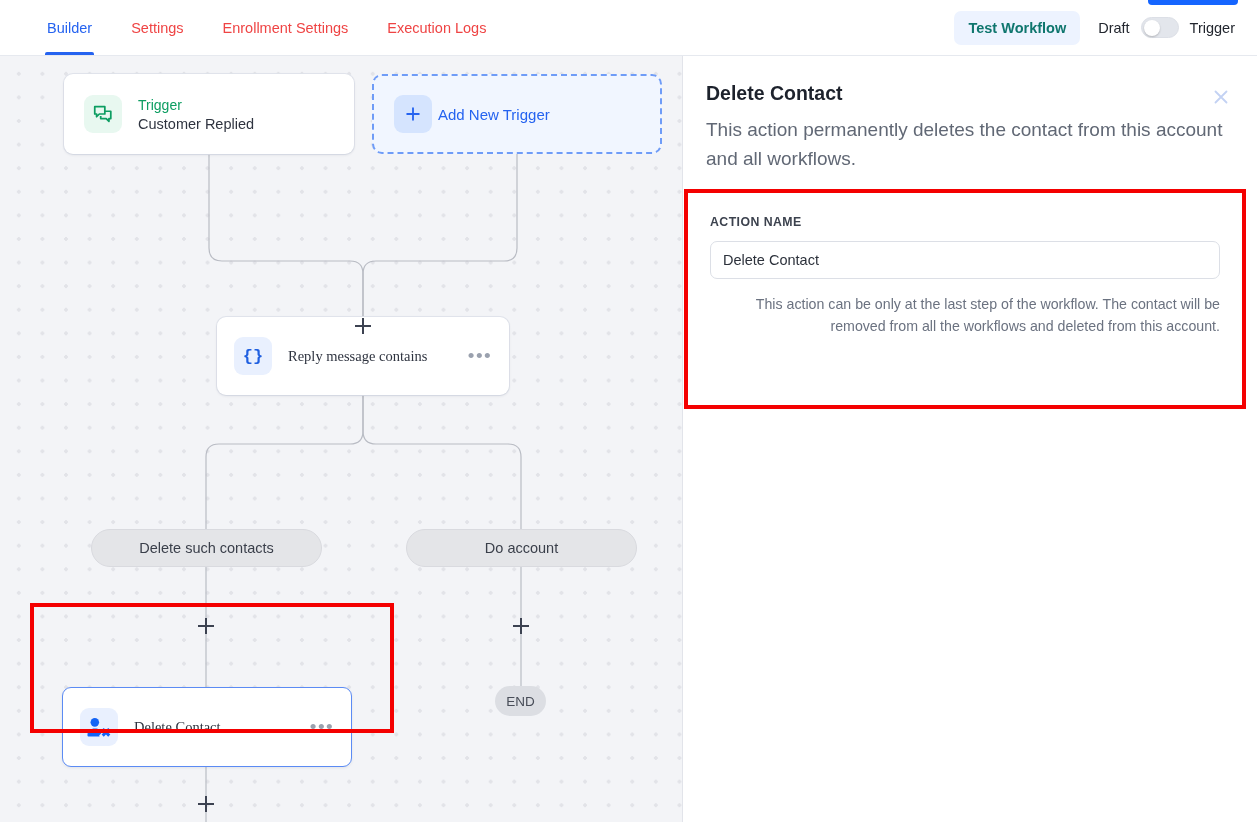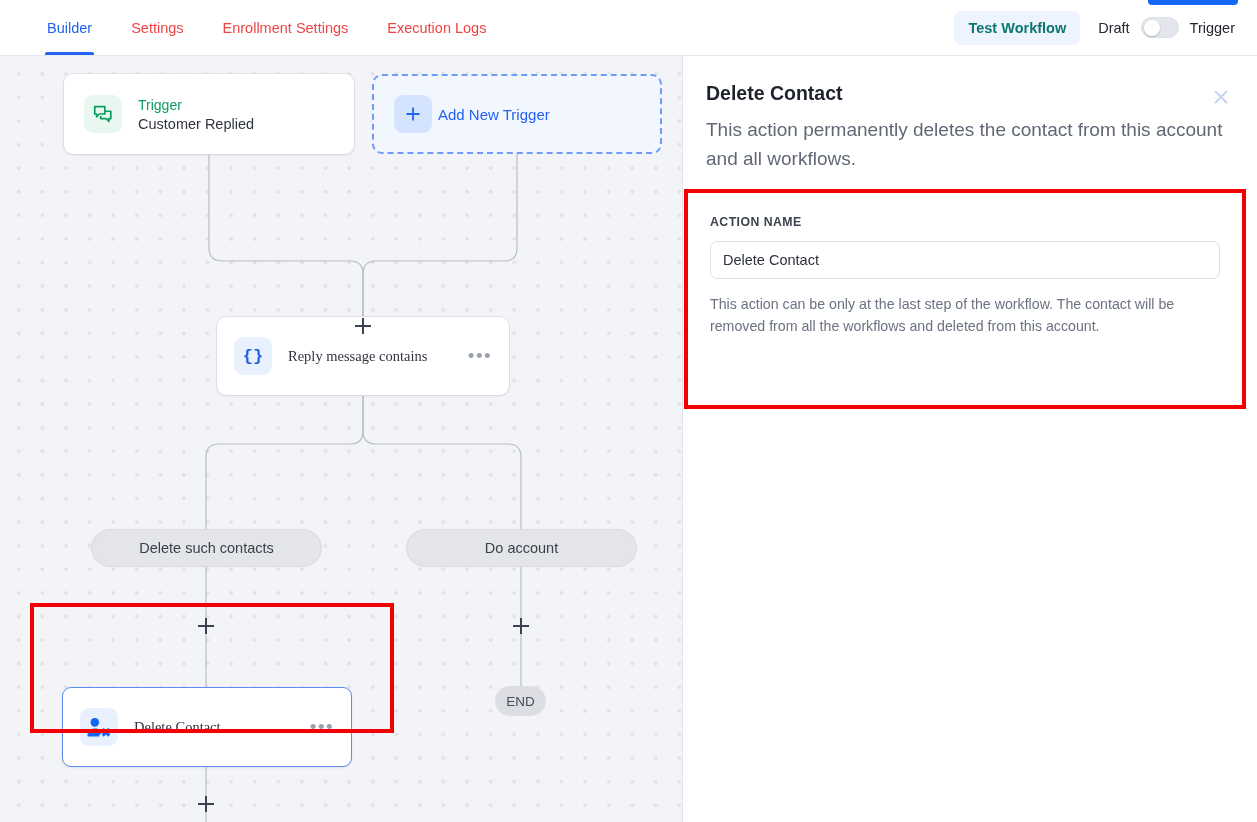--- a/index.html
+++ b/index.html
@@ -181,21 +181,21 @@
   #field-label {
     font-size: 12.3px; color: #3c424e; font-weight: 700; letter-spacing: .45px;
   }
   #action-name-input {
     display: block; width: 100%; height: 38px; margin-top: 12px;
     border: 1px solid #dcdfe6; border-radius: 7px;
     padding: 0 12px; font-size: 14.5px; color: #2c313b;
     font-family: inherit; background: #fff; outline: none;
   }
   #field-help {
-    margin-top: 14px; font-size: 14.2px; color: #6b7280; line-height: 1.55;
+    margin-top: 14px; font-size: 14.2px; color: #6b7280; line-height: 1.55; text-align: right;
   }
 
   
   #node-highlight {
     position: absolute; left: 30px; top: 547px; width: 364px; height: 130px;
     border: 4px solid #f40000; pointer-events: none;
   }
 </style>
 </head>
 <body>

